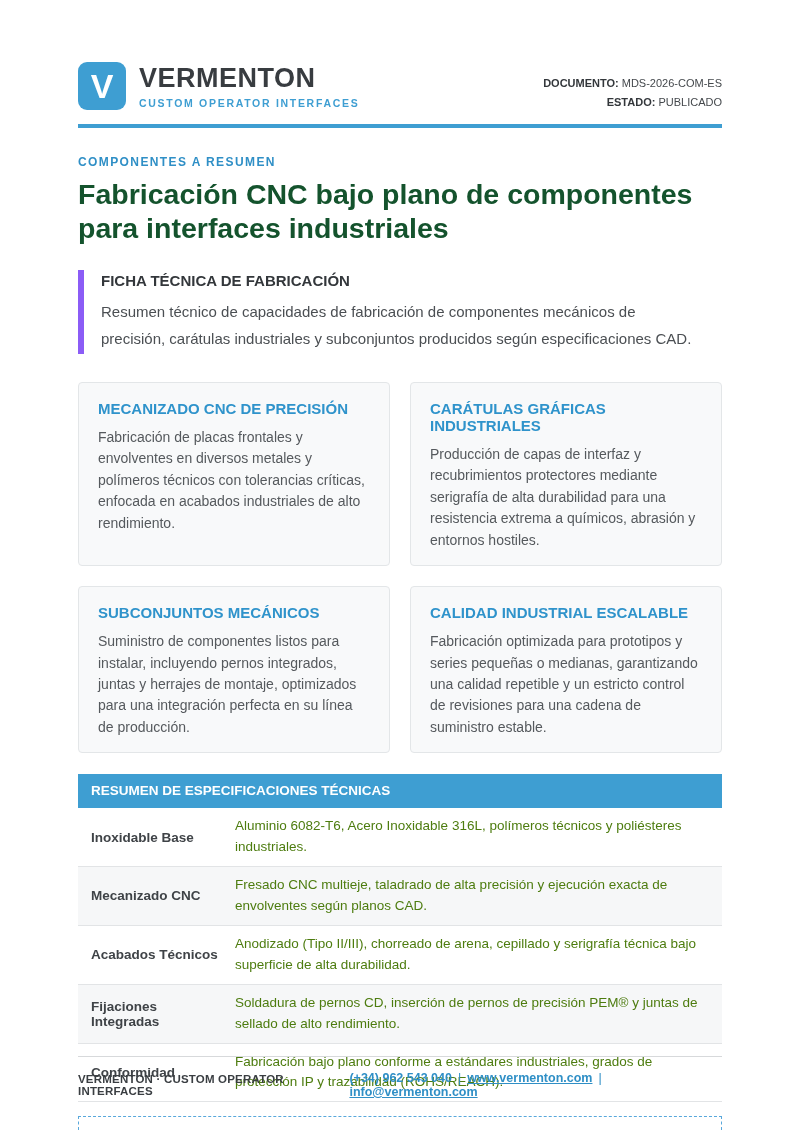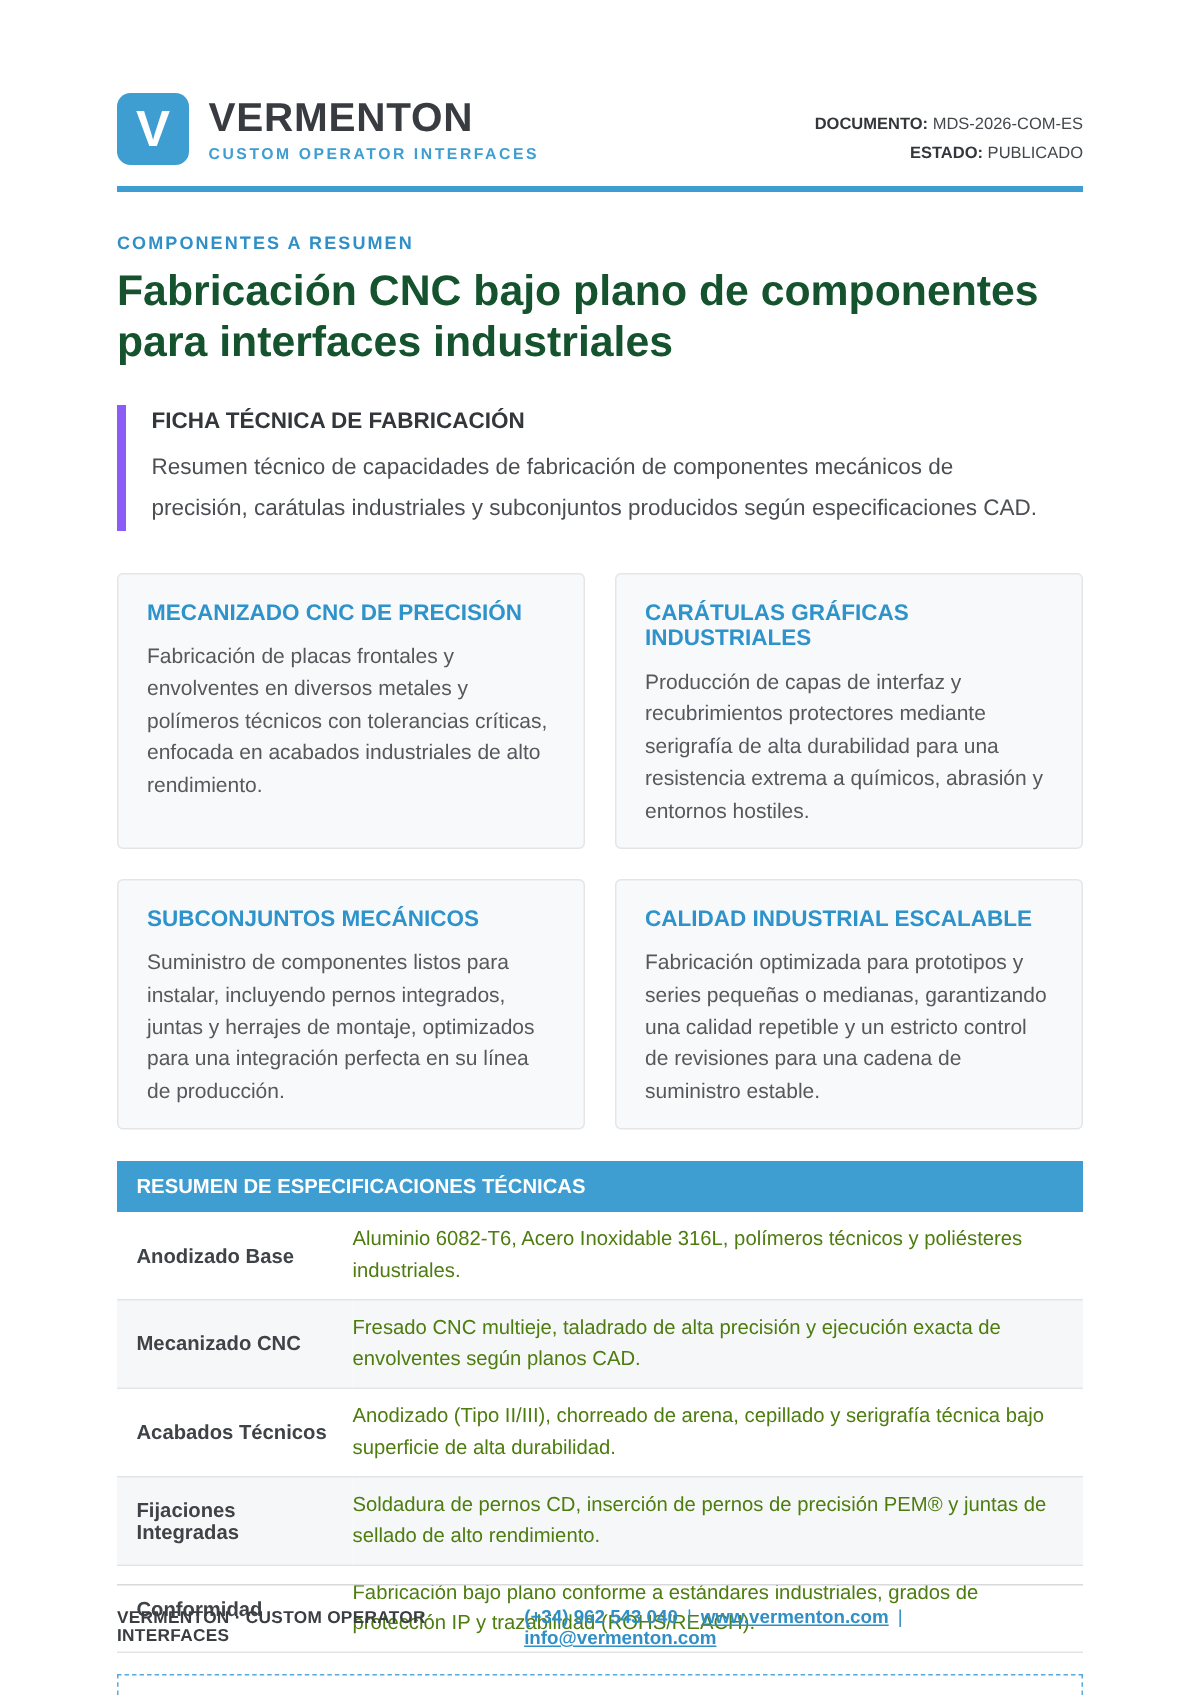--- a/index.html
+++ b/index.html
@@ -115,21 +115,21 @@
       <div class="card-title">CALIDAD INDUSTRIAL ESCALABLE</div>
       <p class="card-body">Fabricación optimizada para prototipos y series pequeñas o medianas, garantizando una calidad repetible y un estricto control de revisiones para una cadena de suministro estable.</p>
     </div>
   </div>
 
   <div class="specs">
     <div class="specs-header">RESUMEN DE ESPECIFICACIONES TÉCNICAS</div>
     <table class="specs-table">
       <tbody>
         <tr>
-          <td class="label">Anodizado Base</td>
+          <td class="label">Inoxidable Base</td>
           <td class="value">Aluminio 6082-T6, Acero Inoxidable 316L, polímeros técnicos y poliésteres industriales.</td>
         </tr>
         <tr class="alt">
           <td class="label">Mecanizado CNC</td>
           <td class="value">Fresado CNC multieje, taladrado de alta precisión y ejecución exacta de envolventes según planos CAD.</td>
         </tr>
         <tr>
           <td class="label">Acabados Técnicos</td>
           <td class="value">Anodizado (Tipo II/III), chorreado de arena, cepillado y serigrafía técnica bajo superficie de alta durabilidad.</td>
         </tr>

